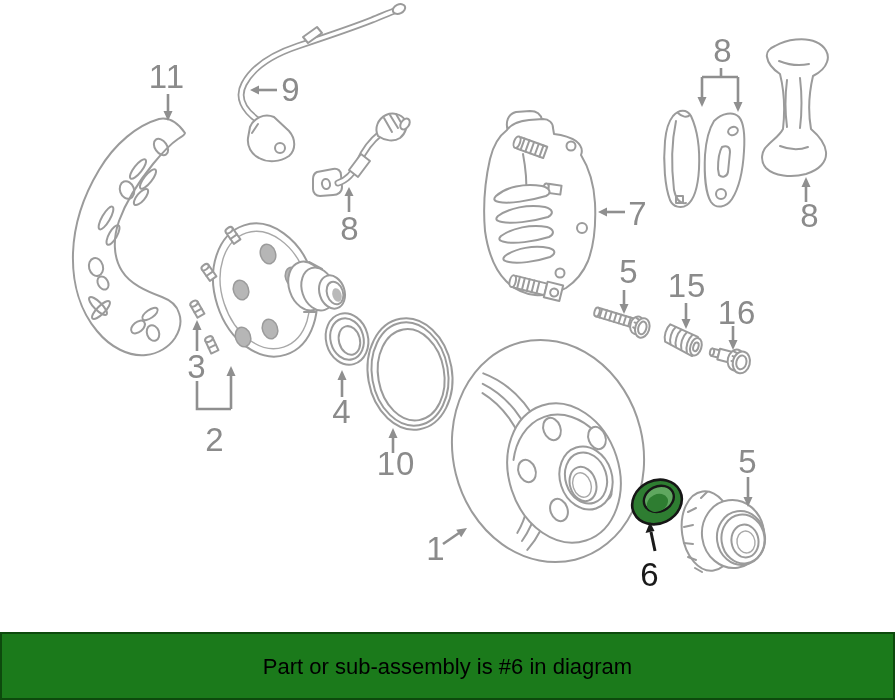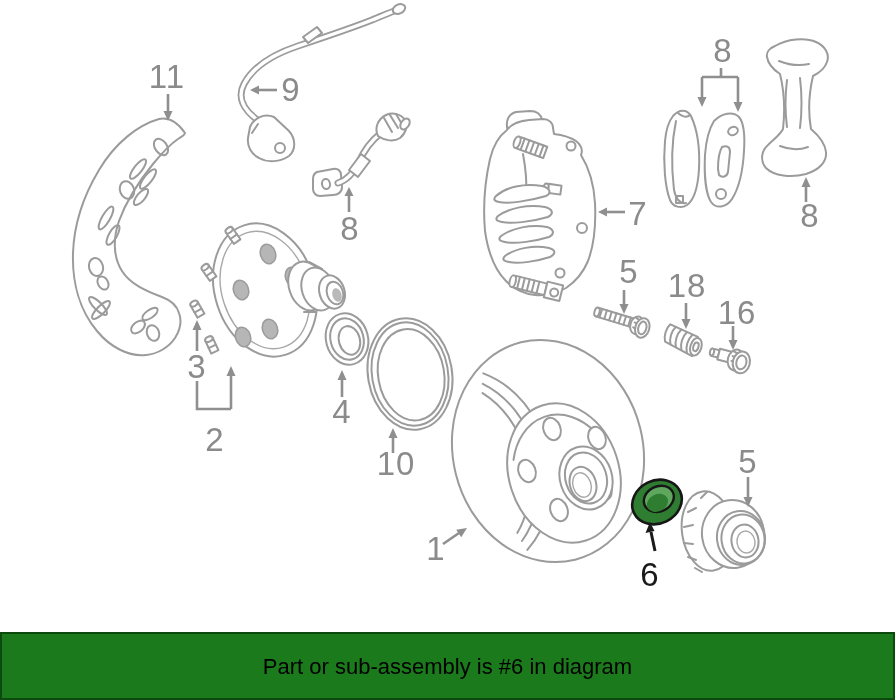--- a/index.html
+++ b/index.html
@@ -281,21 +281,21 @@
   </g>
 </svg>
 
 <div class="callout" style="left:167px;top:77px">11</div>
 <div class="callout" style="left:291px;top:90px">9</div>
 <div class="callout" style="left:350px;top:229px">8</div>
 <div class="callout" style="left:723px;top:51px">8</div>
 <div class="callout" style="left:638px;top:214px">7</div>
 <div class="callout" style="left:810px;top:216px">8</div>
 <div class="callout" style="left:629px;top:272px">5</div>
-<div class="callout" style="left:687px;top:286px">18</div>
+<div class="callout" style="left:687px;top:286px">15</div>
 <div class="callout" style="left:737px;top:313px">16</div>
 <div class="callout" style="left:197px;top:367px">3</div>
 <div class="callout" style="left:215px;top:440px">2</div>
 <div class="callout" style="left:342px;top:412px">4</div>
 <div class="callout" style="left:396px;top:464px">10</div>
 <div class="callout" style="left:436px;top:549px">1</div>
 <div class="callout" style="left:748px;top:462px">5</div>
 <div class="callout hl" style="left:650px;top:575px">6</div>
 
 <div class="banner">

